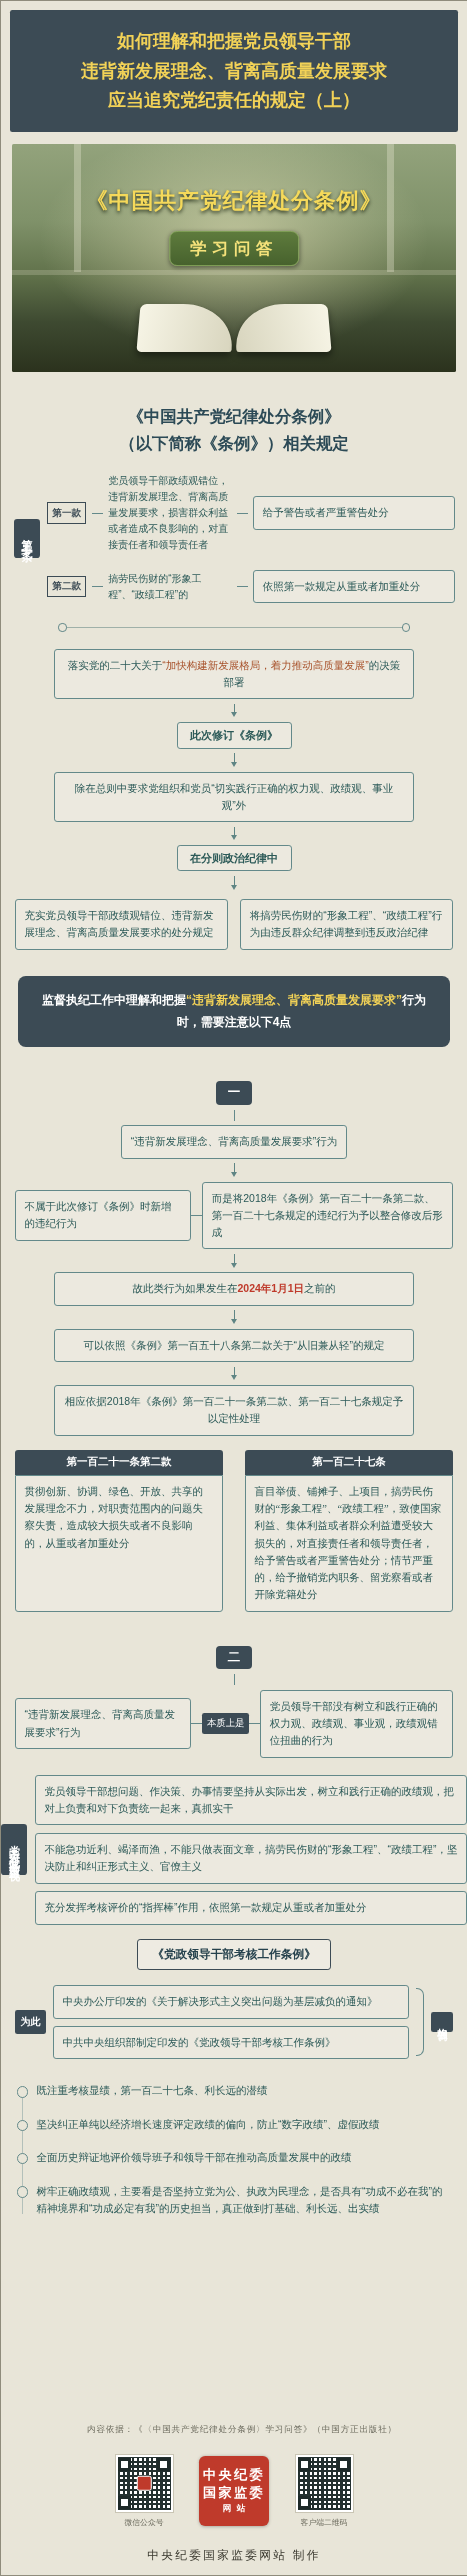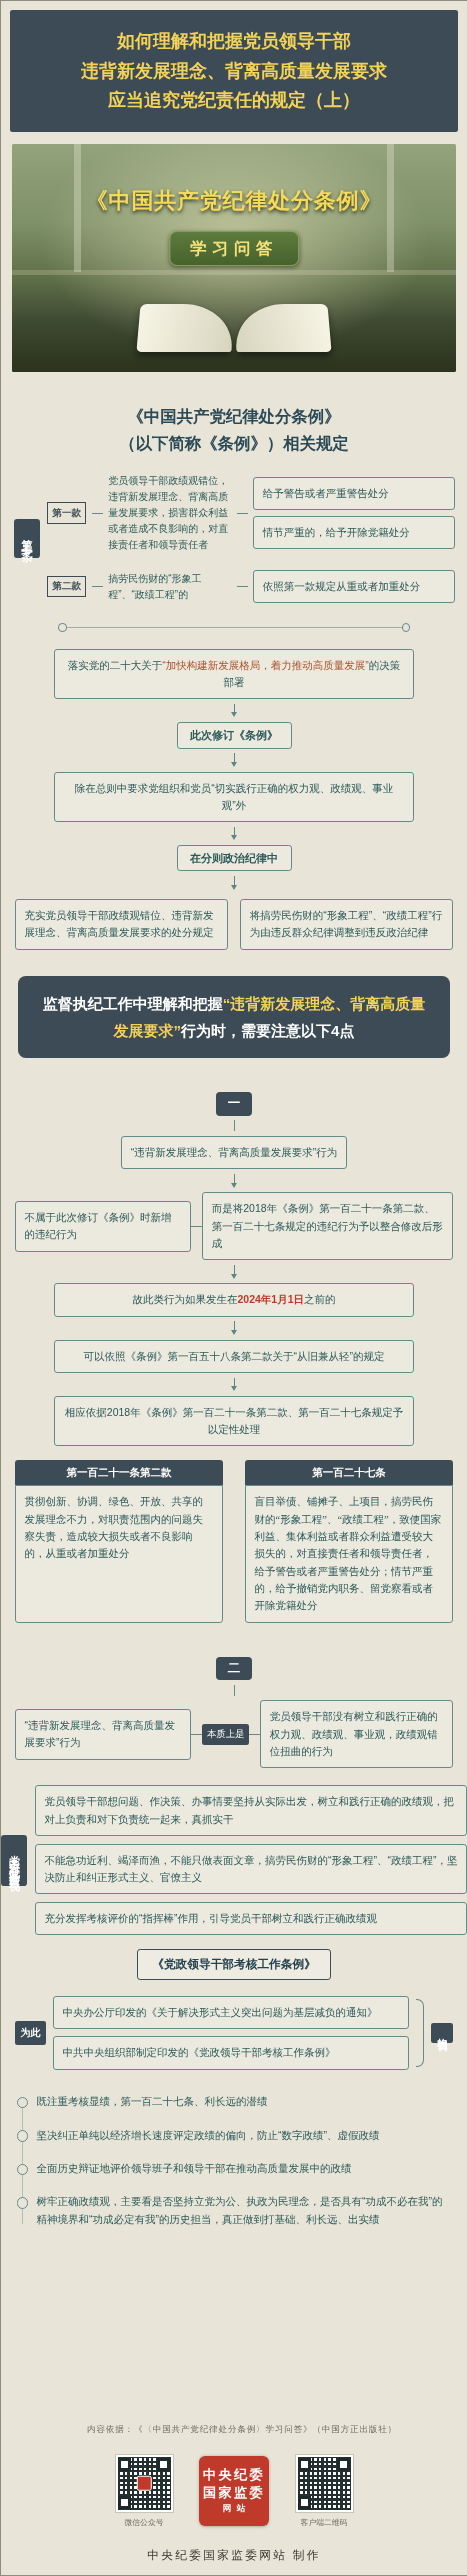--- a/index.html
+++ b/index.html
@@ -63,21 +63,21 @@
   .divider .dot{width:6.2px;height:6.2px;border:0.8px solid #63898a;border-radius:50%;background:#e8e5d8;}
   .divider .line{flex:1;height:0.8px;background:#9fb0a8;max-width:335px;}
 
   
   .revision{margin-top:17px;}
   .split{display:flex;gap:12.5px;margin:9.4px 14px 0;}
   .split .box{flex:1;}
 
   
   .banner{margin:26.5px 17px 0;background:#3c4b55;border-radius:7.8px;padding:14px 18.7px;text-align:center;
-          font-size:15px;font-weight:bold;line-height:1.8;color:#fff;}
+          font-size:12px;font-weight:bold;line-height:1.8;color:#fff;}
   .banner .quote{color:#f2d257;}
 
   
   .badge{width:36px;height:23.4px;line-height:23.4px;background:#3c4b55;color:#fff;text-align:center;
          font-weight:bold;font-size:12.5px;border-radius:3.9px;margin:34px auto 0;}
   .v-line{width:0.8px;height:11px;background:#63898a;margin:4.7px auto;}
   .subject-box{width:fit-content;max-width:312px;margin:0 auto;text-align:center;}
   .pair-row{display:flex;align-items:center;margin:1.6px 14px 0;}
   .pair-row .box.lft{flex:0 0 157px;}
   .pair-row .box.rgt{flex:1;}
@@ -159,21 +159,20 @@
     <div class="flow1">
       <div class="v-label">第五十七条</div>
       <div class="clauses">
         <div class="clause-row">
           <div class="clause-chip">第一款</div>
           <div class="h-link"></div>
           <div class="clause-desc">党员领导干部政绩观错位，违背新发展理念、背离高质量发展要求，损害群众利益或者造成不良影响的，对直接责任者和领导责任者</div>
           <div class="h-link"></div>
           <div class="penalty-stack">
             <div class="box">给予警告或者严重警告处分</div>
-            <div class="box">情节严重的，给予开除党籍处分</div>
           </div>
         </div>
         <div class="clause-row">
           <div class="clause-chip">第二款</div>
           <div class="h-link"></div>
           <div class="clause-desc">搞劳民伤财的“形象工程”、“政绩工程”的</div>
           <div class="h-link"></div>
           <div class="penalty-stack">
             <div class="box">依照第一款规定从重或者加重处分</div>
           </div>
@@ -271,21 +270,21 @@
       <div class="h-link"></div>
       <div class="essence-chip">本质上是</div>
       <div class="h-link"></div>
       <div class="box rgt">党员领导干部没有树立和践行正确的权力观、政绩观、事业观，政绩观错位扭曲的行为</div>
     </div>
     <div class="central-group">
       <div class="v-label">党中央对此高度重视</div>
       <div class="cg-stack">
         <div class="box">党员领导干部想问题、作决策、办事情要坚持从实际出发，树立和践行正确的政绩观，把对上负责和对下负责统一起来，真抓实干</div>
         <div class="box">不能急功近利、竭泽而渔，不能只做表面文章，搞劳民伤财的“形象工程”、“政绩工程”，坚决防止和纠正形式主义、官僚主义</div>
-        <div class="box">充分发挥考核评价的“指挥棒”作用，引导党员干部树立和践行正确政绩观</div>
+        <div class="box">充分发挥考核评价的“指挥棒”作用，依照第一款规定从重或者加重处分</div>
       </div>
     </div>
     <div class="highlight-doc">《党政领导干部考核工作条例》</div>
     <div class="weici-group">
       <div class="weici-chip">为此</div>
       <div class="wg-stack">
         <div class="box">中央办公厅印发的《关于解决形式主义突出问题为基层减负的通知》</div>
         <div class="box">中共中央组织部制定印发的《党政领导干部考核工作条例》</div>
       </div>
       <div class="brace"></div>

